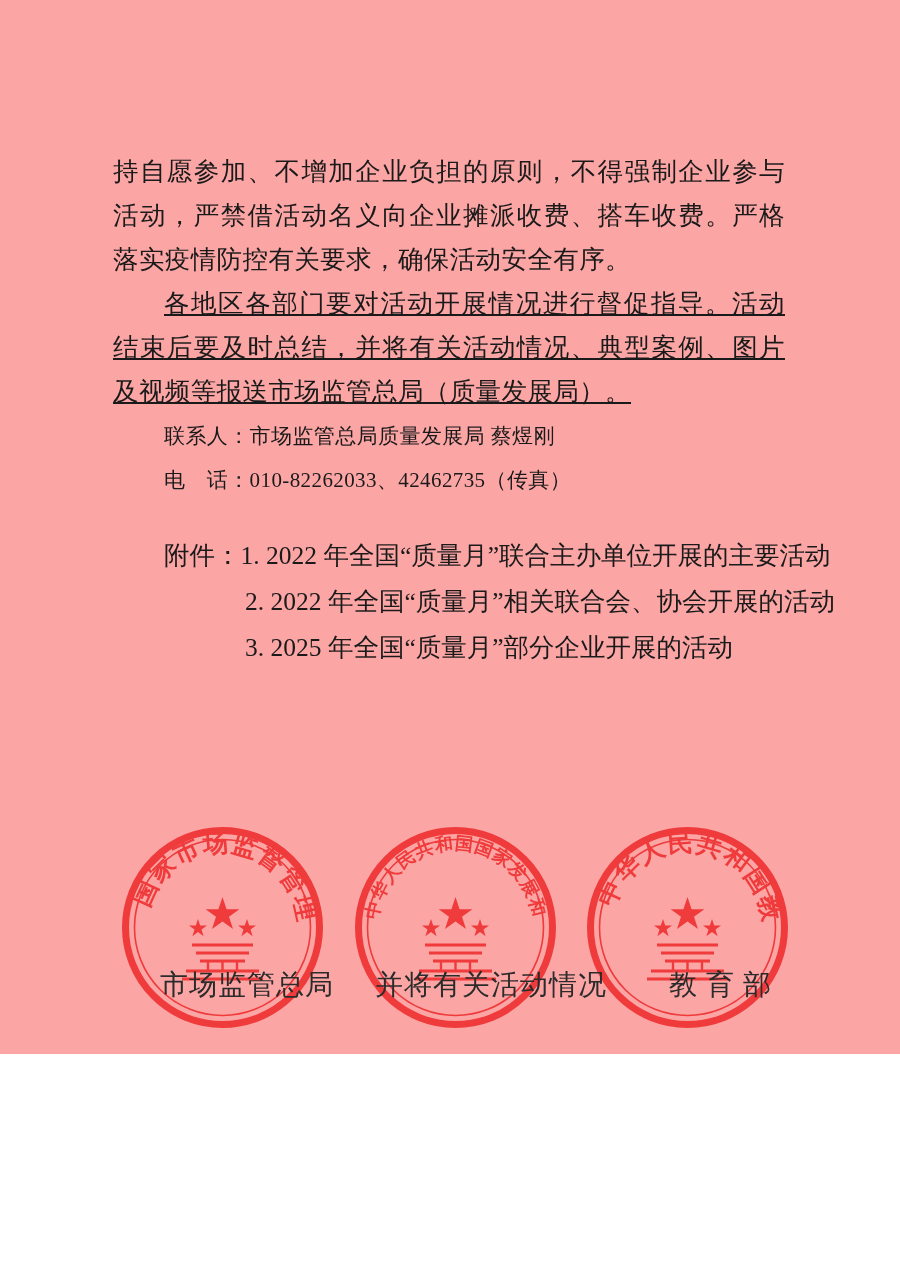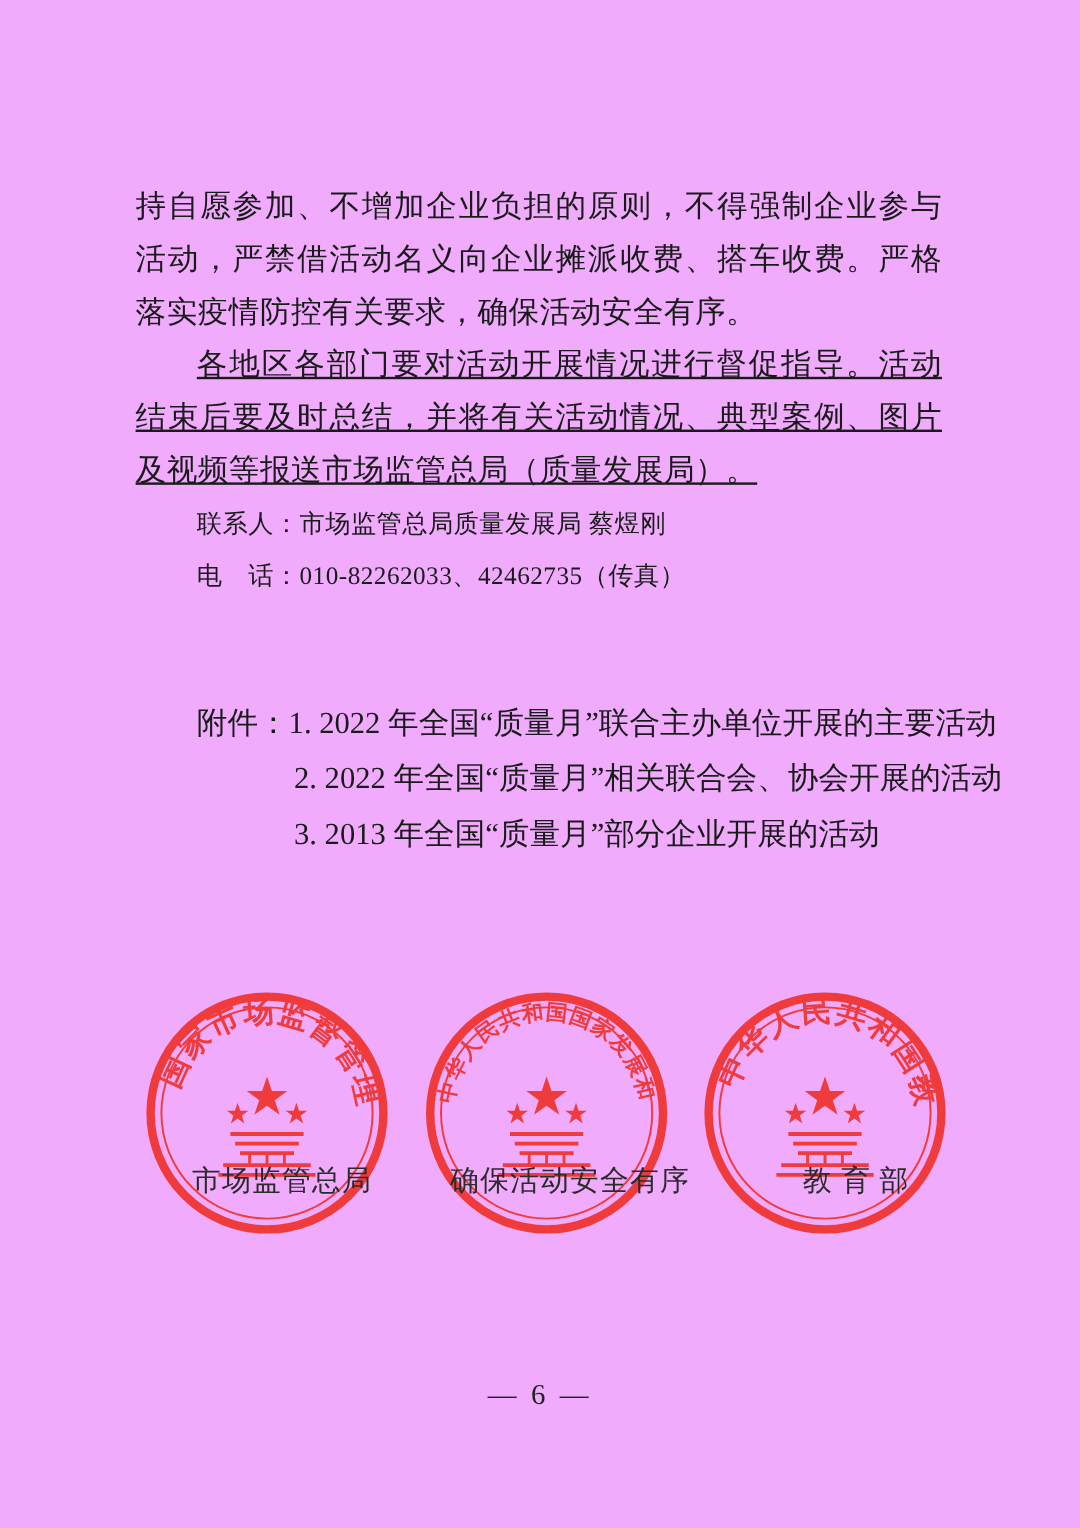--- a/index.html
+++ b/index.html
@@ -7,22 +7,22 @@
     padding: 0;
     background: #ffffff;
   }
   body {
     font-family: "Liberation Serif", "DejaVu Serif", serif;
     color: #1a1a1a;
   }
   .page {
     position: relative;
     width: 900px;
-    height: 1273px;
-    background: #f0abfc;
+    height: 1054px;
+    background: #fca5a5;
     overflow: hidden;
   }
   .doc-body {
     position: absolute;
     left: 113px;
     top: 150px;
     width: 672px;
   }
   .para {
     font-size: 25.5px;
@@ -46,21 +46,21 @@
     text-indent: 51px;
     white-space: nowrap;
   }
   .contact-line .lbl {
     letter-spacing: 0.4px;
   }
   .mono-latin {
     font-family: "Liberation Serif", "DejaVu Serif", serif;
   }
   .attach-block {
-    margin-top: 78px;
+    margin-top: 31px;
   }
   .attach-first {
     font-size: 25.5px;
     line-height: 46px;
     text-indent: 51px;
     white-space: nowrap;
   }
   .attach-item {
     font-size: 25.5px;
     line-height: 46px;
@@ -86,21 +86,21 @@
 
   .org-names {
     position: absolute;
     left: 105px;
     top: 970px;
     width: 700px;
     height: 30px;
   }
   .org-name {
     position: absolute;
-    font-size: 24px;
+    font-size: 28px;
     line-height: 30px;
     color: #2b2b2b;
     white-space: nowrap;
     letter-spacing: 1px;
   }
   .org-1 { left: 55px; }
   .org-2 { left: 270px; }
   .org-3 { left: 564px; }
 
   .page-number {
@@ -135,21 +135,21 @@
     </div>
 
     <div class="attach-block">
       <div class="attach-first">
         <span>附件：</span><span>1. 2022 年全国“质量月”联合主办单位开展的主要活动</span>
       </div>
       <div class="attach-item">
         <span>2. 2022 年全国“质量月”相关联合会、协会开展的活动</span>
       </div>
       <div class="attach-item">
-        <span>3. 2013 年全国“质量月”部分企业开展的活动</span>
+        <span>3. 2025 年全国“质量月”部分企业开展的活动</span>
       </div>
     </div>
 
   </div>
 
   <div class="seals">
 
     <div class="seal seal-1">
       <svg width="205" height="205" viewBox="0 0 205 205" aria-hidden="true">
         <g fill="none" stroke="#ef3b3b">
@@ -246,19 +246,19 @@
         <text font-family="'Liberation Serif', serif" font-size="25" font-weight="bold" fill="#ef3b3b" letter-spacing="2">
           <textPath href="#arc-moe" startOffset="8%">中华人民共和国教育部</textPath>
         </text>
       </svg>
     </div>
 
   </div>
 
   <div class="org-names">
     <div class="org-name org-1">市场监管总局</div>
-    <div class="org-name org-2">确保活动安全有序</div>
+    <div class="org-name org-2">并将有关活动情况</div>
     <div class="org-name org-3">教 育 部</div>
   </div>
 
   <div class="page-number">— 6 —</div>
 
 </div>
 
 </body></html>

